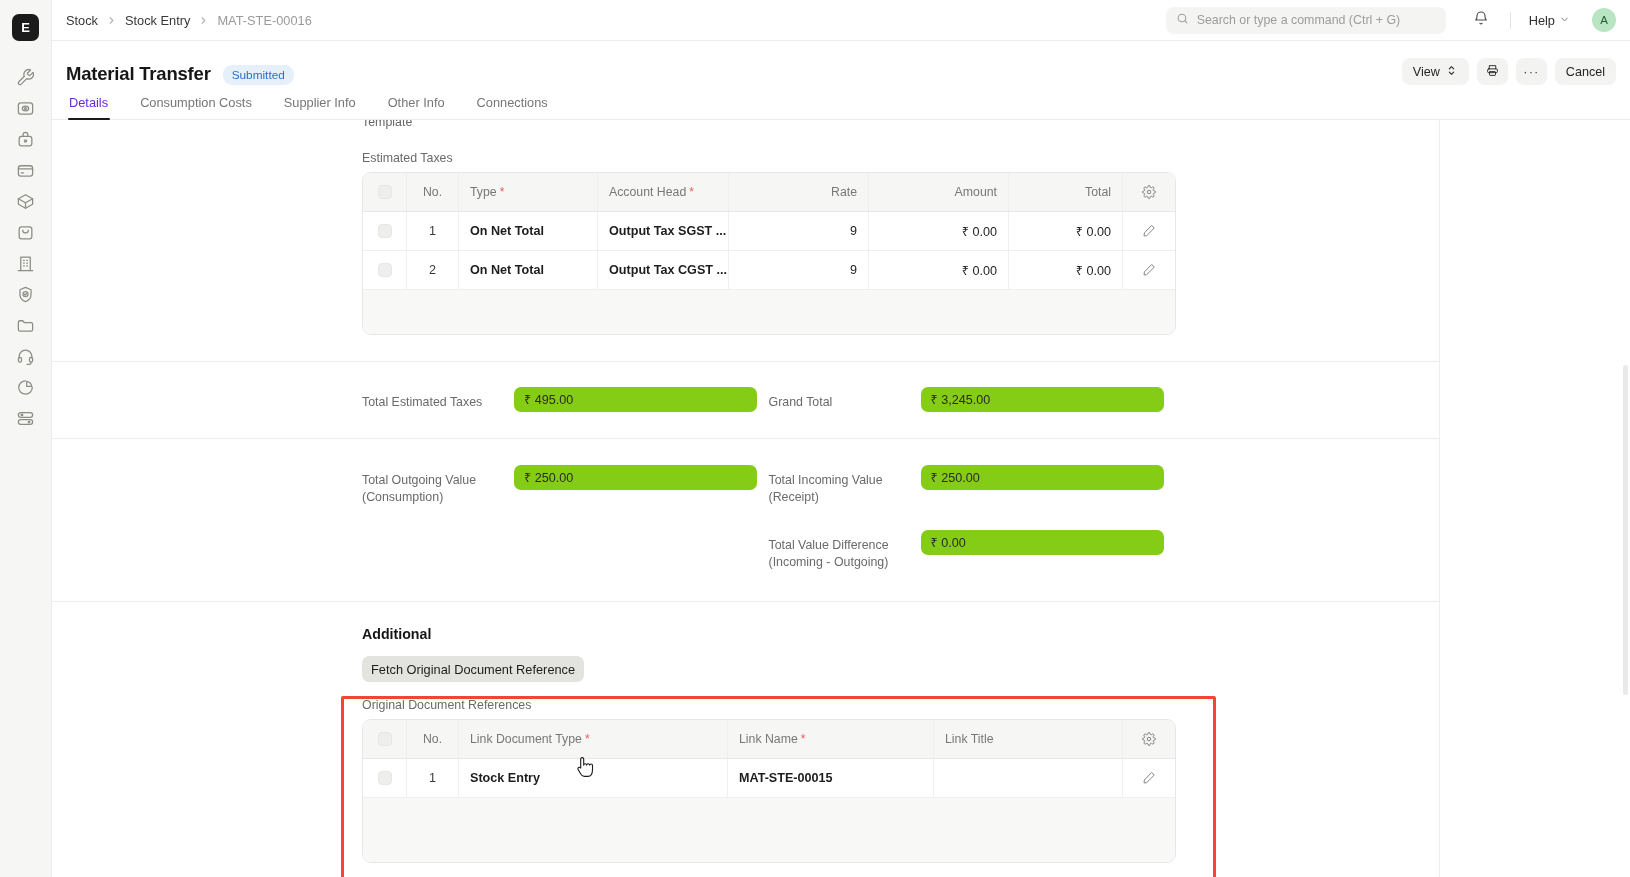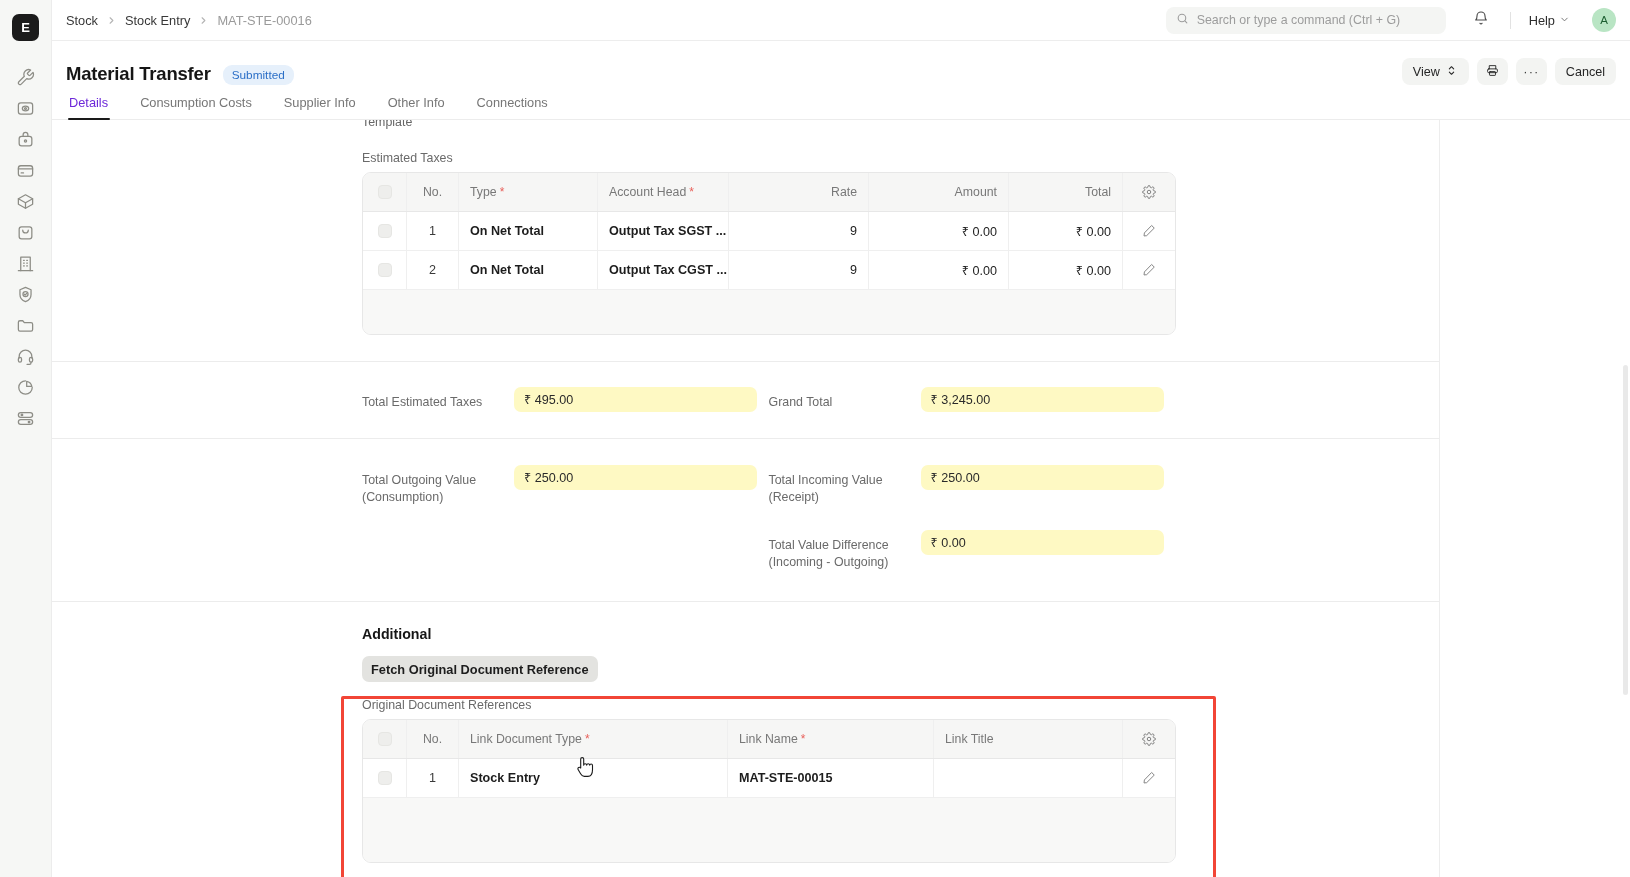--- a/index.html
+++ b/index.html
@@ -174,40 +174,40 @@
   .gear-cell { flex: 0 0 52px; justify-content: center; border-right: none; color: #8c8c8c; }
   .gear-cell svg { width: 14px; height: 14px; }
   .pencil { color: #7d7d7d; }
   .pencil svg { width: 14px; height: 14px; }
 
   
   .pairs { display: flex; }
   .pair-col { width: 50%; display: flex; align-items: flex-start; }
   .pair-label { width: 152px; flex: 0 0 152px; font-size: 12.4px; color: #6a6a6a; line-height: 17px; padding-top: 7px; }
   .pair-val {
-    flex: 1; background: #fef9c3; border-radius: 7px;
+    flex: 1; background: #84cc16; border-radius: 7px;
     height: 25px; display: flex; align-items: center;
     padding: 0 10px; font-size: 12.6px; color: #2a2a2a;
     max-width: 243px;
   }
 
   
   .ref-highlight {
     position: absolute;
     left: 289px; top: 576px; width: 875px; height: 261px;
     border: 3px solid #f24536; border-radius: 2px;
     pointer-events: none; z-index: 5;
   }
 
   
   .fetch-btn {
     display: inline-flex; align-items: center;
     height: 26px; padding: 0 9px;
     background: #e3e3e0; border: none; border-radius: 7px;
-    font-size: 12.8px; color: #1d1d1d; font-weight: bold;
+    font-size: 12.8px; color: #1d1d1d; font-weight: normal;
     font-family: inherit;
   }
 
   
   .cursor { position: absolute; left: 524px; top: 636px; z-index: 20; pointer-events: none; }
   .cursor svg { width: 20px; height: 24px; display: block; }
 
   
   .vscroll {
     position: absolute; right: 2px; top: 245px; width: 5px; height: 330px;

